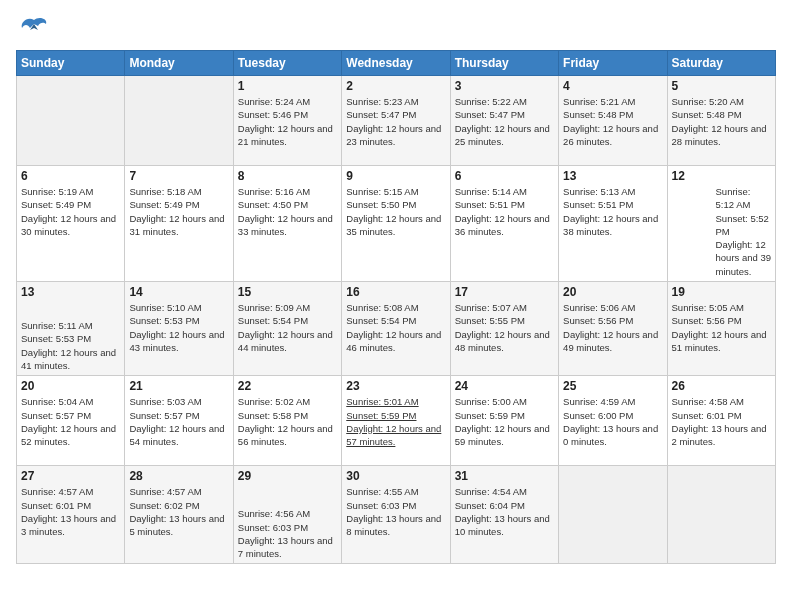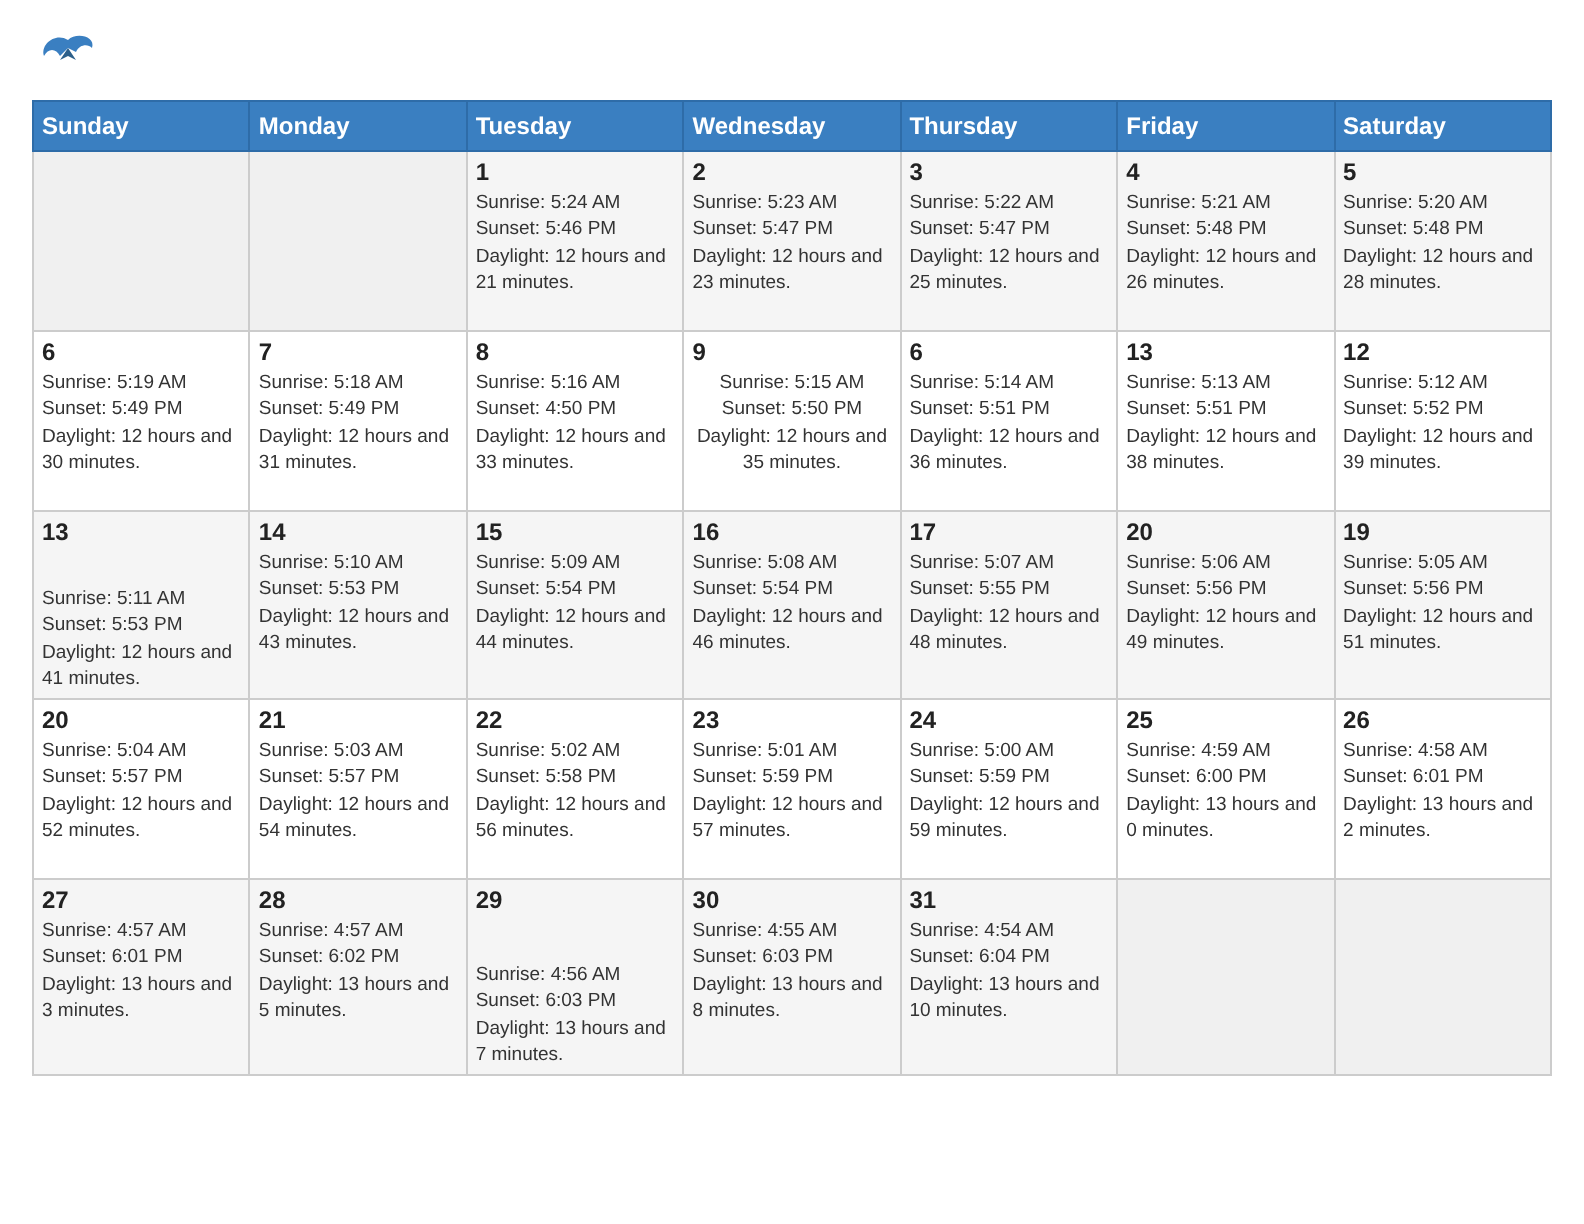--- a/index.html
+++ b/index.html
@@ -168,39 +168,39 @@
 Daylight: 12 hours and 31 minutes.</div>
         </td>
         <td>
           <span class="day-number">8</span>
           <div class="day-info" style="white-space: pre-line;">Sunrise: 5:16 AM
 Sunset: 4:50 PM
 Daylight: 12 hours and 33 minutes.</div>
         </td>
         <td>
           <span class="day-number">9</span>
-          <div class="day-info" style="white-space: pre-line; text-align: center;">Sunrise: 5:15 AM
+          <div class="day-info" style="white-space: pre-line;">Sunrise: 5:15 AM
 Sunset: 5:50 PM
 Daylight: 12 hours and 35 minutes.</div>
         </td>
         <td>
           <span class="day-number">6</span>
           <div class="day-info" style="white-space: pre-line;">Sunrise: 5:14 AM
 Sunset: 5:51 PM
 Daylight: 12 hours and 36 minutes.</div>
         </td>
         <td>
           <span class="day-number">13</span>
           <div class="day-info" style="white-space: pre-line;">Sunrise: 5:13 AM
 Sunset: 5:51 PM
 Daylight: 12 hours and 38 minutes.</div>
         </td>
         <td>
           <span class="day-number">12</span>
-          <div class="day-info" style="white-space: pre-line;">Sunrise: 5:12 AM
+          <div class="day-info" style="white-space: pre-line; margin-left: 44px;">Sunrise: 5:12 AM
 Sunset: 5:52 PM
 Daylight: 12 hours and 39 minutes.</div>
         </td>
       </tr>
       <tr>
         <td>
           <span class="day-number">13</span>
           <div class="day-info" style="white-space: pre-line; margin-top: 20px;">Sunrise: 5:11 AM
 Sunset: 5:53 PM
 Daylight: 12 hours and 41 minutes.</div>
@@ -256,21 +256,21 @@
 Daylight: 12 hours and 54 minutes.</div>
         </td>
         <td>
           <span class="day-number">22</span>
           <div class="day-info" style="white-space: pre-line;">Sunrise: 5:02 AM
 Sunset: 5:58 PM
 Daylight: 12 hours and 56 minutes.</div>
         </td>
         <td>
           <span class="day-number">23</span>
-          <div class="day-info" style="white-space: pre-line;">Sunrise: 5:01 AM
+          <div class="day-info" style="white-space: pre-line; text-decoration: underline;">Sunrise: 5:01 AM
 Sunset: 5:59 PM
 Daylight: 12 hours and 57 minutes.</div>
         </td>
         <td>
           <span class="day-number">24</span>
           <div class="day-info" style="white-space: pre-line;">Sunrise: 5:00 AM
 Sunset: 5:59 PM
 Daylight: 12 hours and 59 minutes.</div>
         </td>
         <td>

